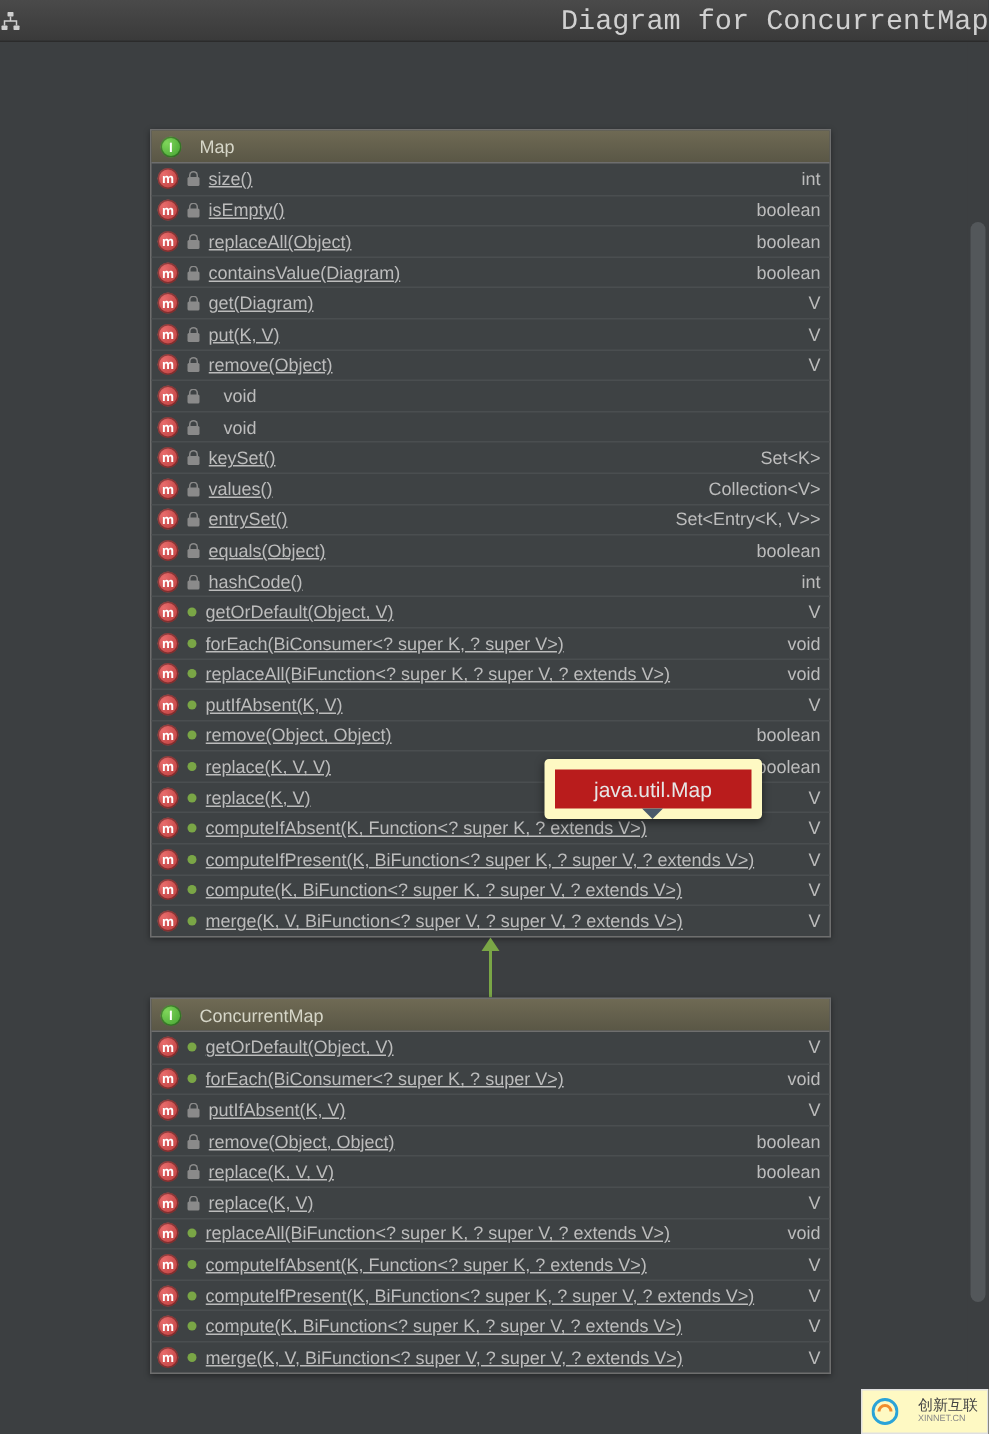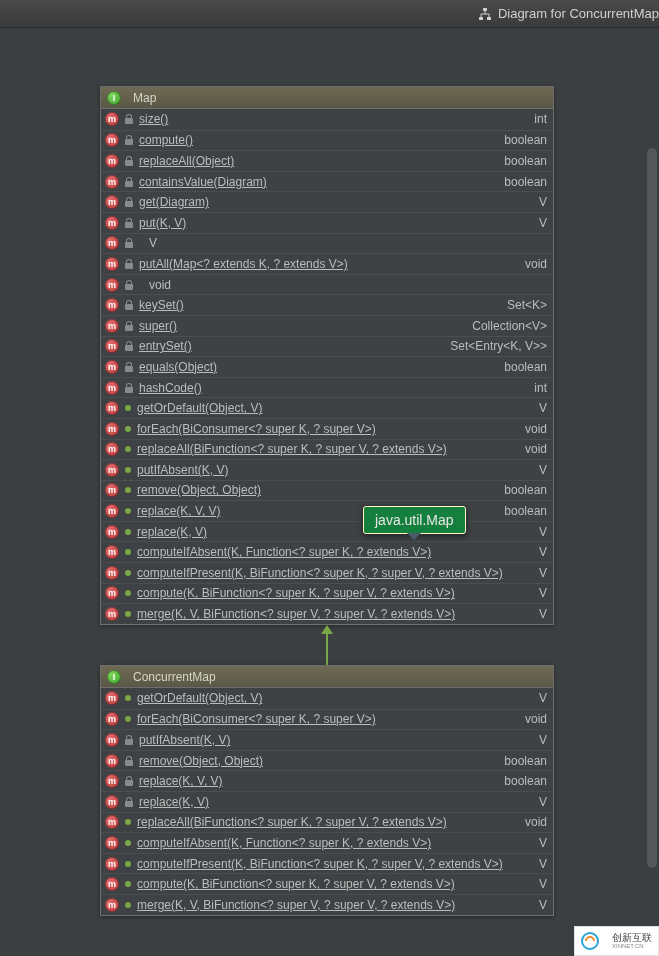--- a/index.html
+++ b/index.html
@@ -12,24 +12,25 @@
     position: relative;
   }
 
   
   .titlebar {
     height: 28px;
     background: linear-gradient(#4a4a4a, #3a3a3a);
     border-bottom: 1px solid #2b2b2b;
     display: flex;
     align-items: center;
-    justify-content: flex-end;
+    justify-content: space-between;
     gap: 6px;
     color: #d0d0d0;
-    font-size: 13px;
+    font-size: 19px;
+    font-family: Liberation Mono, monospace;
   }
   .hier-icon { display: inline-flex; }
   .hier-icon svg { width: 14px; height: 14px; }
 
   
   .canvas {
     position: absolute;
     top: 28px; left: 0; right: 14px; bottom: 0;
     background: #3c3f41;
   }
@@ -120,44 +121,44 @@
     border-right: 6px solid transparent;
     border-bottom: 9px solid #7aa646;
   }
   .arrow-line {
     width: 2px; flex: 1 1 auto; background: #7aa646;
   }
 
   
   .tooltip {
     position: absolute;
-    background: #15803d;
-    border: 1px solid #fef9c3;
+    background: #b91c1c;
+    border: 7px solid #fef9c3;
     color: #e6e6e6;
-    padding: 5px 11px;
+    padding: 5px 26px;
     font-size: 14px;
     border-radius: 3px;
     box-shadow: 0 2px 6px rgba(0,0,0,0.5);
   }
   .tooltip::after {
     content: "";
     position: absolute;
     bottom: -7px; left: 50%; transform: translateX(-50%);
     width: 0; height: 0;
     border-left: 7px solid transparent;
     border-right: 7px solid transparent;
     border-top: 7px solid #4a5a6b;
   }
 
   
   .watermark {
     position: absolute;
     right: 0; bottom: 0;
     width: 85px; height: 30px;
-    background: #ffffff;
+    background: #fef9c3;
     display: flex; align-items: center; justify-content: center;
     gap: 13px;
     font-size: 10px; color: #444;
     border: 1px solid #e0e0e0;
   }
   .watermark .wm-logo {
     width: 18px; height: 18px;
     display: inline-flex;
   }
   .wm-text { display: flex; flex-direction: column; line-height: 1; font-size: 10px; }
@@ -199,21 +200,21 @@
           <span class="row-name">size()</span>
           <span class="row-type">int</span>
         </div>
         <div class="uml-row">
           <span class="row-icon">
             <span class="circ circ-red">m</span>
           </span>
           <span class="row-marker">
             <span class="lock"></span>
           </span>
-          <span class="row-name">compute()</span>
+          <span class="row-name">isEmpty()</span>
           <span class="row-type">boolean</span>
         </div>
         <div class="uml-row">
           <span class="row-icon">
             <span class="circ circ-red">m</span>
           </span>
           <span class="row-marker">
             <span class="lock"></span>
           </span>
           <span class="row-name">replaceAll(Object)</span>
@@ -249,30 +250,30 @@
           <span class="row-name">put(K, V)</span>
           <span class="row-type">V</span>
         </div>
         <div class="uml-row">
           <span class="row-icon">
             <span class="circ circ-red">m</span>
           </span>
           <span class="row-marker">
             <span class="lock"></span>
           </span>
-          <span class="row-type">V</span>
-        </div>
-        <div class="uml-row">
-          <span class="row-icon">
-            <span class="circ circ-red">m</span>
-          </span>
-          <span class="row-marker">
-            <span class="lock"></span>
-          </span>
-          <span class="row-name">putAll(Map&lt;? extends K, ? extends V&gt;)</span>
+          <span class="row-name">remove(Object)</span>
+          <span class="row-type">V</span>
+        </div>
+        <div class="uml-row">
+          <span class="row-icon">
+            <span class="circ circ-red">m</span>
+          </span>
+          <span class="row-marker">
+            <span class="lock"></span>
+          </span>
           <span class="row-type">void</span>
         </div>
         <div class="uml-row">
           <span class="row-icon">
             <span class="circ circ-red">m</span>
           </span>
           <span class="row-marker">
             <span class="lock"></span>
           </span>
           <span class="row-type">void</span>
@@ -287,21 +288,21 @@
           <span class="row-name">keySet()</span>
           <span class="row-type">Set&lt;K&gt;</span>
         </div>
         <div class="uml-row">
           <span class="row-icon">
             <span class="circ circ-red">m</span>
           </span>
           <span class="row-marker">
             <span class="lock"></span>
           </span>
-          <span class="row-name">super()</span>
+          <span class="row-name">values()</span>
           <span class="row-type">Collection&lt;V&gt;</span>
         </div>
         <div class="uml-row">
           <span class="row-icon">
             <span class="circ circ-red">m</span>
           </span>
           <span class="row-marker">
             <span class="lock"></span>
           </span>
           <span class="row-name">entrySet()</span>

